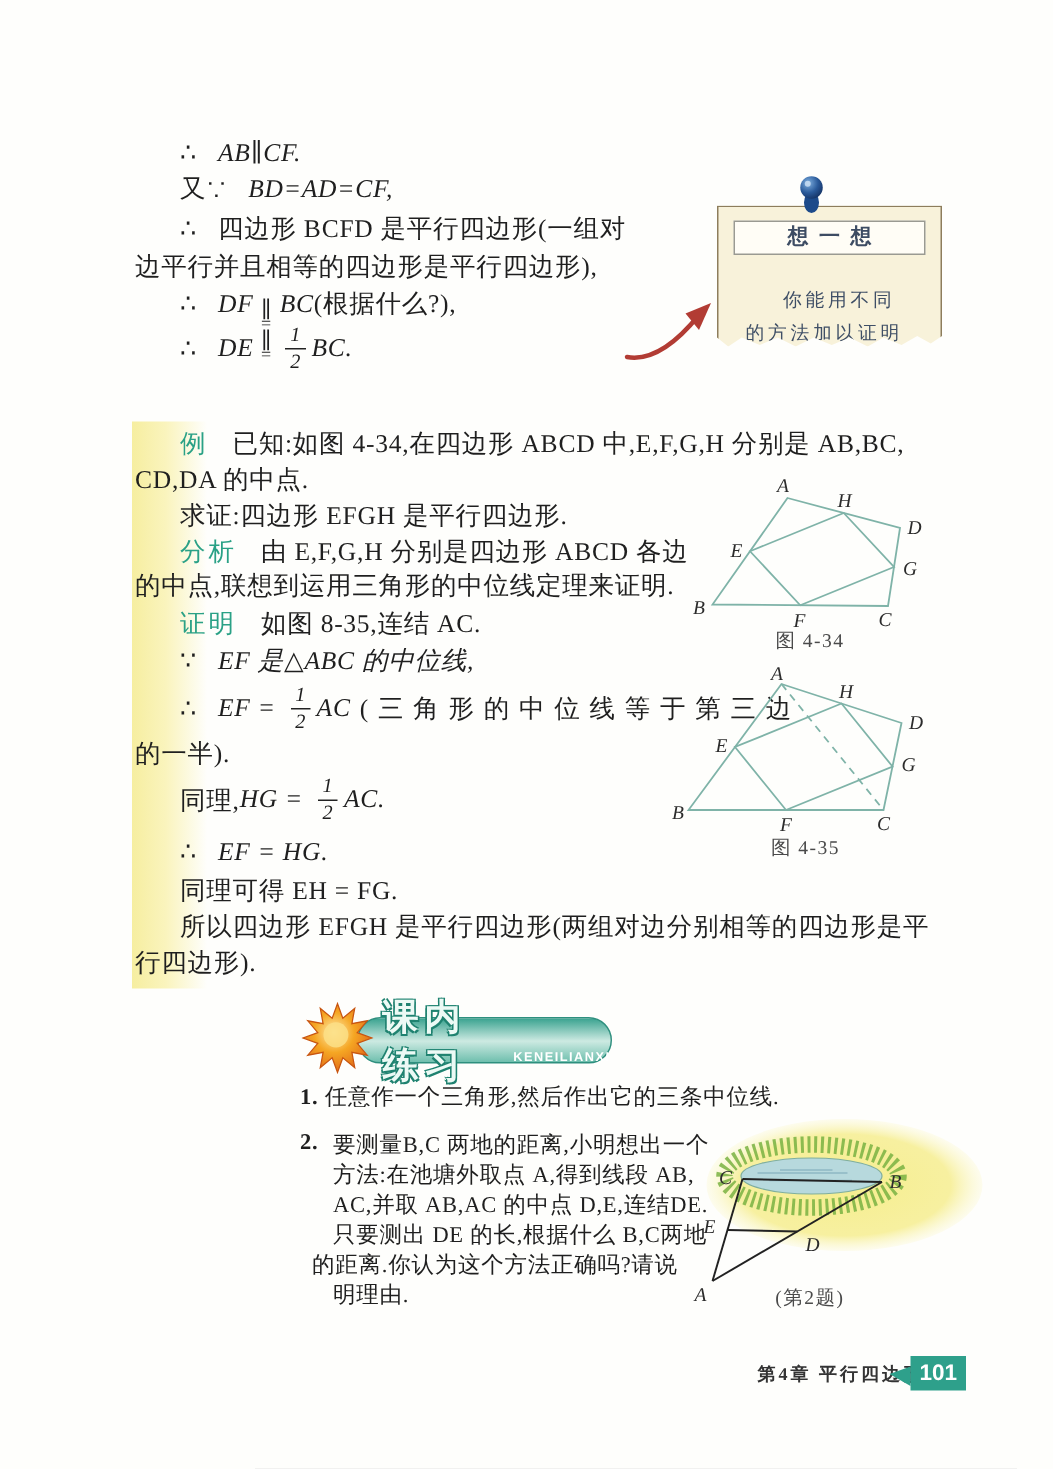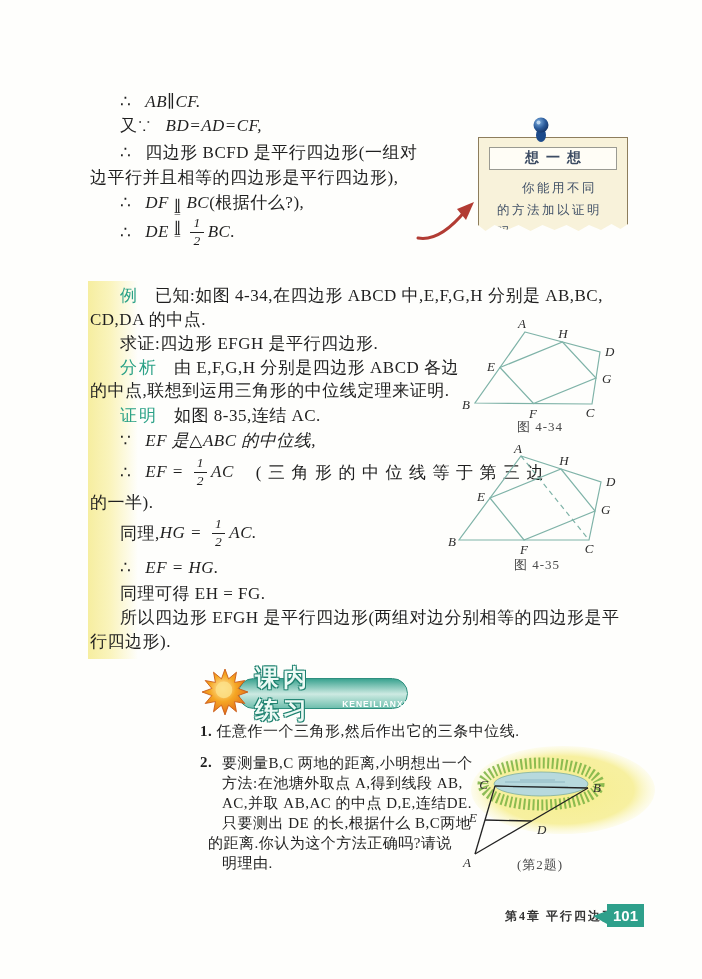--- a/index.html
+++ b/index.html
@@ -6,40 +6,40 @@
   .page{position:relative;width:702px;height:979px;background:#fefefc;overflow:hidden;
         font-family:"Liberation Serif","DejaVu Serif",serif;}
   .page *{box-sizing:border-box;}
   .abs{position:absolute;}
   .line{position:absolute;font-size:17px;color:#1f1f1f;white-space:nowrap;letter-spacing:0.5px;z-index:2;}
   .flexline{display:flex;align-items:center;height:40px;}
   .m{font-style:italic;}
   .kw{color:#2aa186;margin-right:16px;letter-spacing:2px;}
   .sym{margin-right:14px;}
   .sp-r{margin-right:6px;}
-  .spaced{letter-spacing:6.5px;margin-left:16px;}
+  .spaced{letter-spacing:6.5px;}
   
   .pareq{display:inline-flex;flex-direction:column;align-items:center;line-height:.62;
          margin:0 5px;vertical-align:-3px;}
   .pareq .p{font-style:italic;font-size:15px;}
   .pareq .e{font-size:12px;}
   
   .frac{display:inline-flex;flex-direction:column;align-items:center;line-height:1.05;
         font-size:13.5px;font-style:italic;margin:0 4px;}
   .frac .fn{padding:0 3px 1px;border-bottom:1.2px solid #222;}
   .frac .fd{padding-top:1px;}
   
   .hl-band{left:88px;top:281px;width:50px;height:378px;z-index:1;
            background:linear-gradient(90deg,#f6eea0 0%,#faf4bd 45%,rgba(253,251,235,0) 100%);}
   
   .notebox{left:478px;top:137px;width:150px;height:100px;background:#f8f2da;
            border:1.2px solid #8d7d5c;z-index:3;
            clip-path:polygon(0 0,100% 0,100% 87%,95% 92%,89% 87%,82% 93%,74% 88%,67% 94%,
                              59% 88%,51% 93%,43% 88%,35% 94%,27% 88%,19% 93%,11% 88%,5% 94%,0 88%);}
-  .note-title{margin:9px 10px 0;background:#fffdf6;border:1px solid #9a9a92;text-align:center;
+  .note-title{margin:9px 10px 12px;background:#fffdf6;border:1px solid #9a9a92;text-align:center;
               font-size:14px;letter-spacing:7px;color:#3d4c63;padding:1px 0 2px 7px;font-weight:bold;}
   .note-body{padding:8px 18px 0;font-size:12.5px;letter-spacing:2.5px;color:#3f4f66;
              text-indent:2em;line-height:1.75;}
   
   .figsvg{z-index:2;overflow:visible;}
   .figline{stroke:#7fb3a8;stroke-width:1.2;fill:none;}
   .figdash{stroke:#7fb3a8;stroke-width:1.2;fill:none;stroke-dasharray:5 4;}
   .vlabel{font-family:"Liberation Serif","DejaVu Serif",serif;font-style:italic;
           font-size:13px;fill:#2c2c2c;}
   .figcap{font-family:"Liberation Serif","DejaVu Serif",serif;font-size:13px;fill:#4a4a4a;letter-spacing:1px;}

